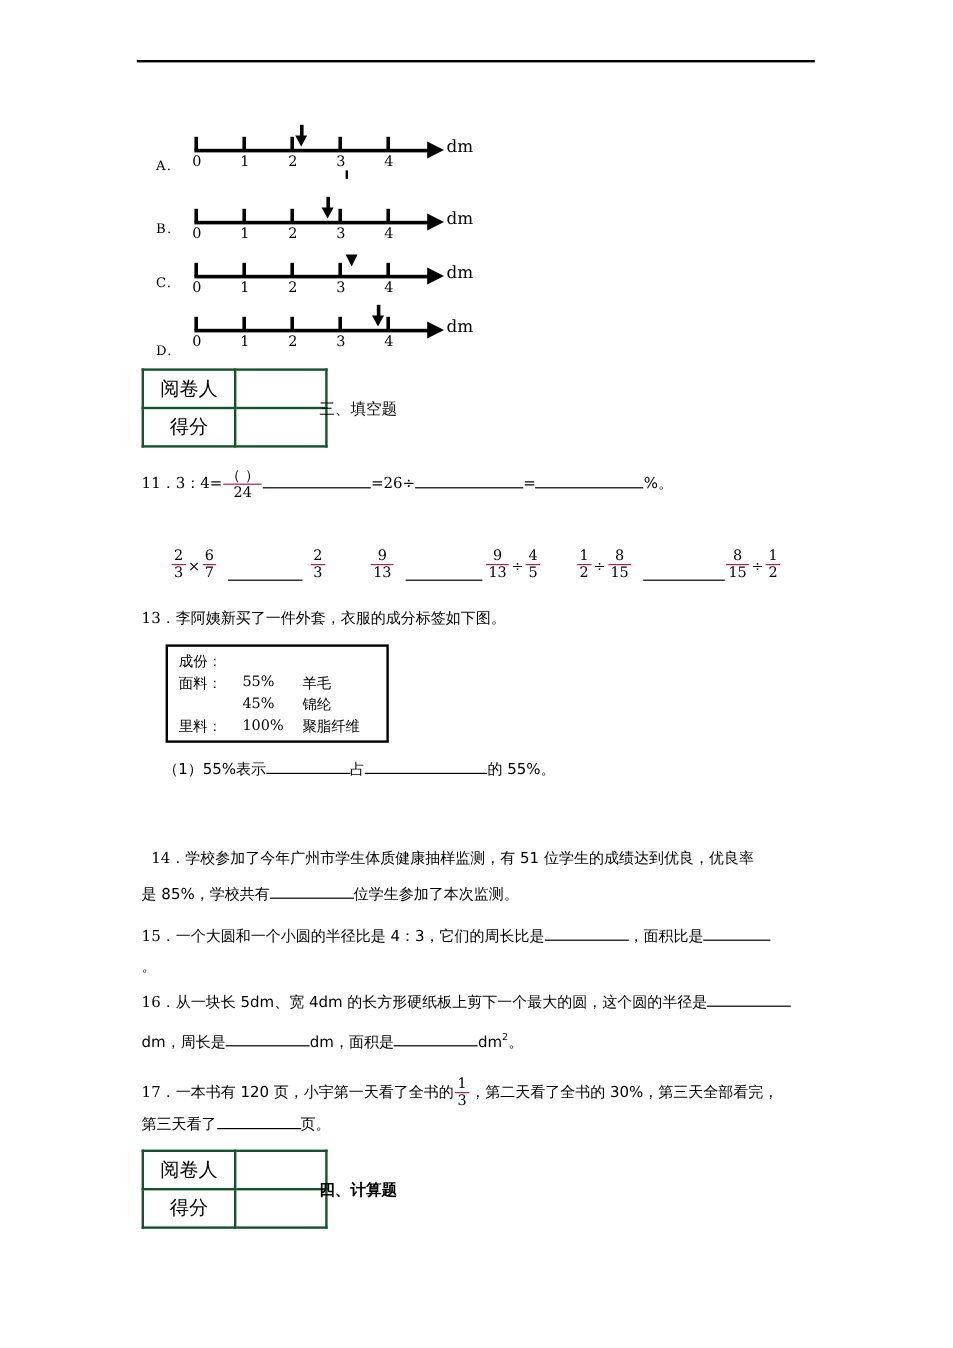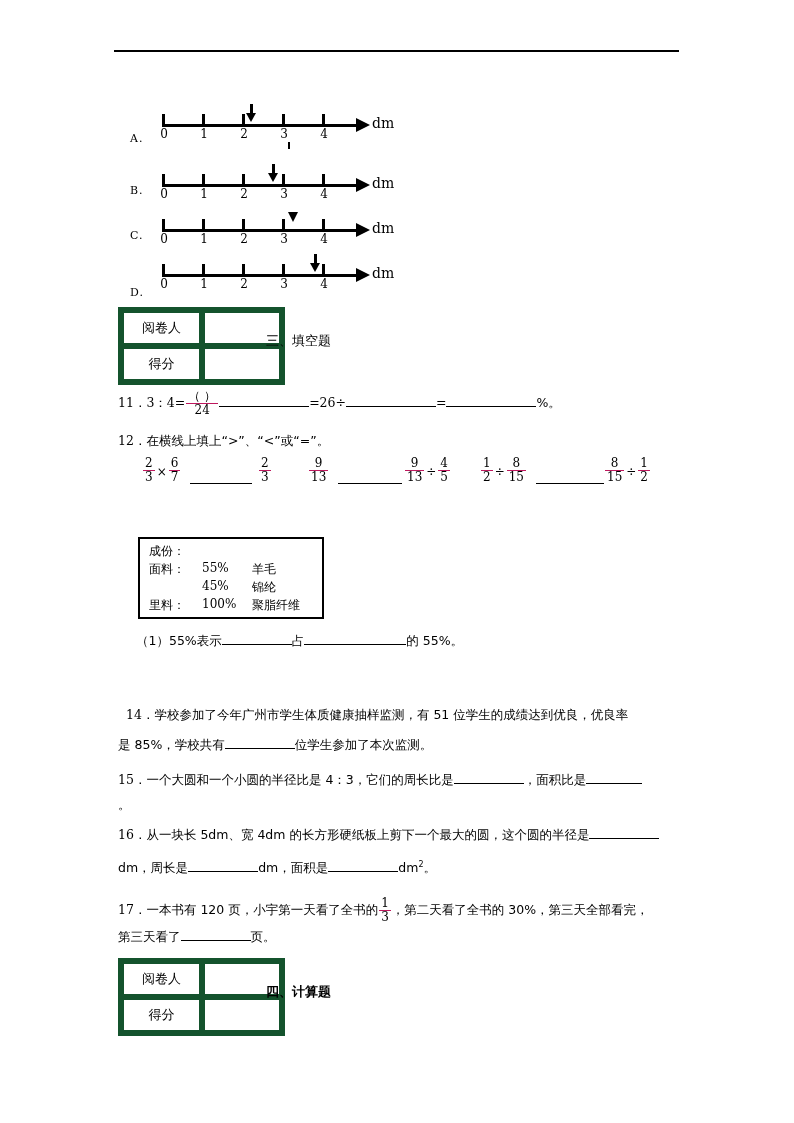--- a/index.html
+++ b/index.html
@@ -124,25 +124,25 @@
     width: 2px; height: 7px;
     background: #000;
   }
   
   .grade-table {
     position: absolute;
     border-collapse: collapse;
     font-family: "DejaVu Sans", "Liberation Sans", sans-serif;
   }
   .grade-table td {
-    border: 6px solid #14532d;
+    border: 2px solid #14532d;
     height: 28px;
     text-align: center;
     vertical-align: middle;
-    font-size: 13px;
+    font-size: 16px;
     font-family: "DejaVu Sans", "Liberation Sans", sans-serif;
   }
   .grade-table td.lbl { width: 73px; }
   .grade-table td.val { width: 72px; }
   .section-title {
     position: absolute;
     font-size: 13px;
     font-family: "DejaVu Sans", "Liberation Sans", sans-serif;
   }
   
@@ -338,23 +338,20 @@
       <td class="val"></td>
     </tr>
   </tbody>
     </table>
   <span class="section-title" style="left:266px; top:332px;">三、填空题</span>
 
   <div class="q" style="left:118px; top:388px;">
     <span class="mono-lat">11．</span><span class="mono-lat">3：4=</span><span class="frac"><span class="num">（ ）</span><span class="den">24</span></span><span class="blank b-lg"></span><span class="mono-lat">=26÷</span><span class="blank b-lg"></span><span class="mono-lat">=</span><span class="blank b-lg"></span><span>%。</span>
   </div>
 
-  <div class="q" style="left:118px; top:426px;">
-    <span class="mono-lat">12．</span><span>在横线上填上“&gt;”、“&lt;”或“=”。</span>
-  </div>
 
   <div class="cmp-row">
 
     <span class="cmp-item" style="left:0px;">
       <span class="frac"><span class="num">2</span><span class="den">3</span></span><span class="op">×</span><span class="frac"><span class="num">6</span><span class="den">7</span></span>
     </span>
     <span class="cmp-blank" style="position:absolute; left:48px; bottom:6px; width:62px;"></span>
     <span class="cmp-item" style="left:116px;">
       <span class="frac"><span class="num">2</span><span class="den">3</span></span>
     </span>
@@ -369,20 +366,23 @@
 
     <span class="cmp-item" style="left:338px;">
       <span class="frac"><span class="num">1</span><span class="den">2</span></span><span class="op">÷</span><span class="frac"><span class="num">8</span><span class="den">15</span></span>
     </span>
     <span class="cmp-blank" style="position:absolute; left:394px; bottom:6px; width:68px;"></span>
     <span class="cmp-item" style="left:462px;">
       <span class="frac"><span class="num">8</span><span class="den">15</span></span><span class="op">÷</span><span class="frac"><span class="num">1</span><span class="den">2</span></span>
     </span>
   </div>
 
+  <div class="q" style="left:118px; top:500px;">
+    <span class="mono-lat">13．</span><span>李阿姨新买了一件外套，衣服的成分标签如下图。</span>
+  </div>
 
   <div class="label-box">
     <span class="lrow lb-c1" style="top:4px;">成份：</span>
     <span class="lrow lb-c1" style="top:22px;">面料：</span>
     <span class="lrow lb-c2" style="top:22px;">55%</span>
     <span class="lrow lb-c3" style="top:22px;">羊毛</span>
     <span class="lrow lb-c1" style="top:40px;"></span>
     <span class="lrow lb-c2" style="top:40px;">45%</span>
     <span class="lrow lb-c3" style="top:40px;">锦纶</span>
     <span class="lrow lb-c1" style="top:58px;">里料：</span>

